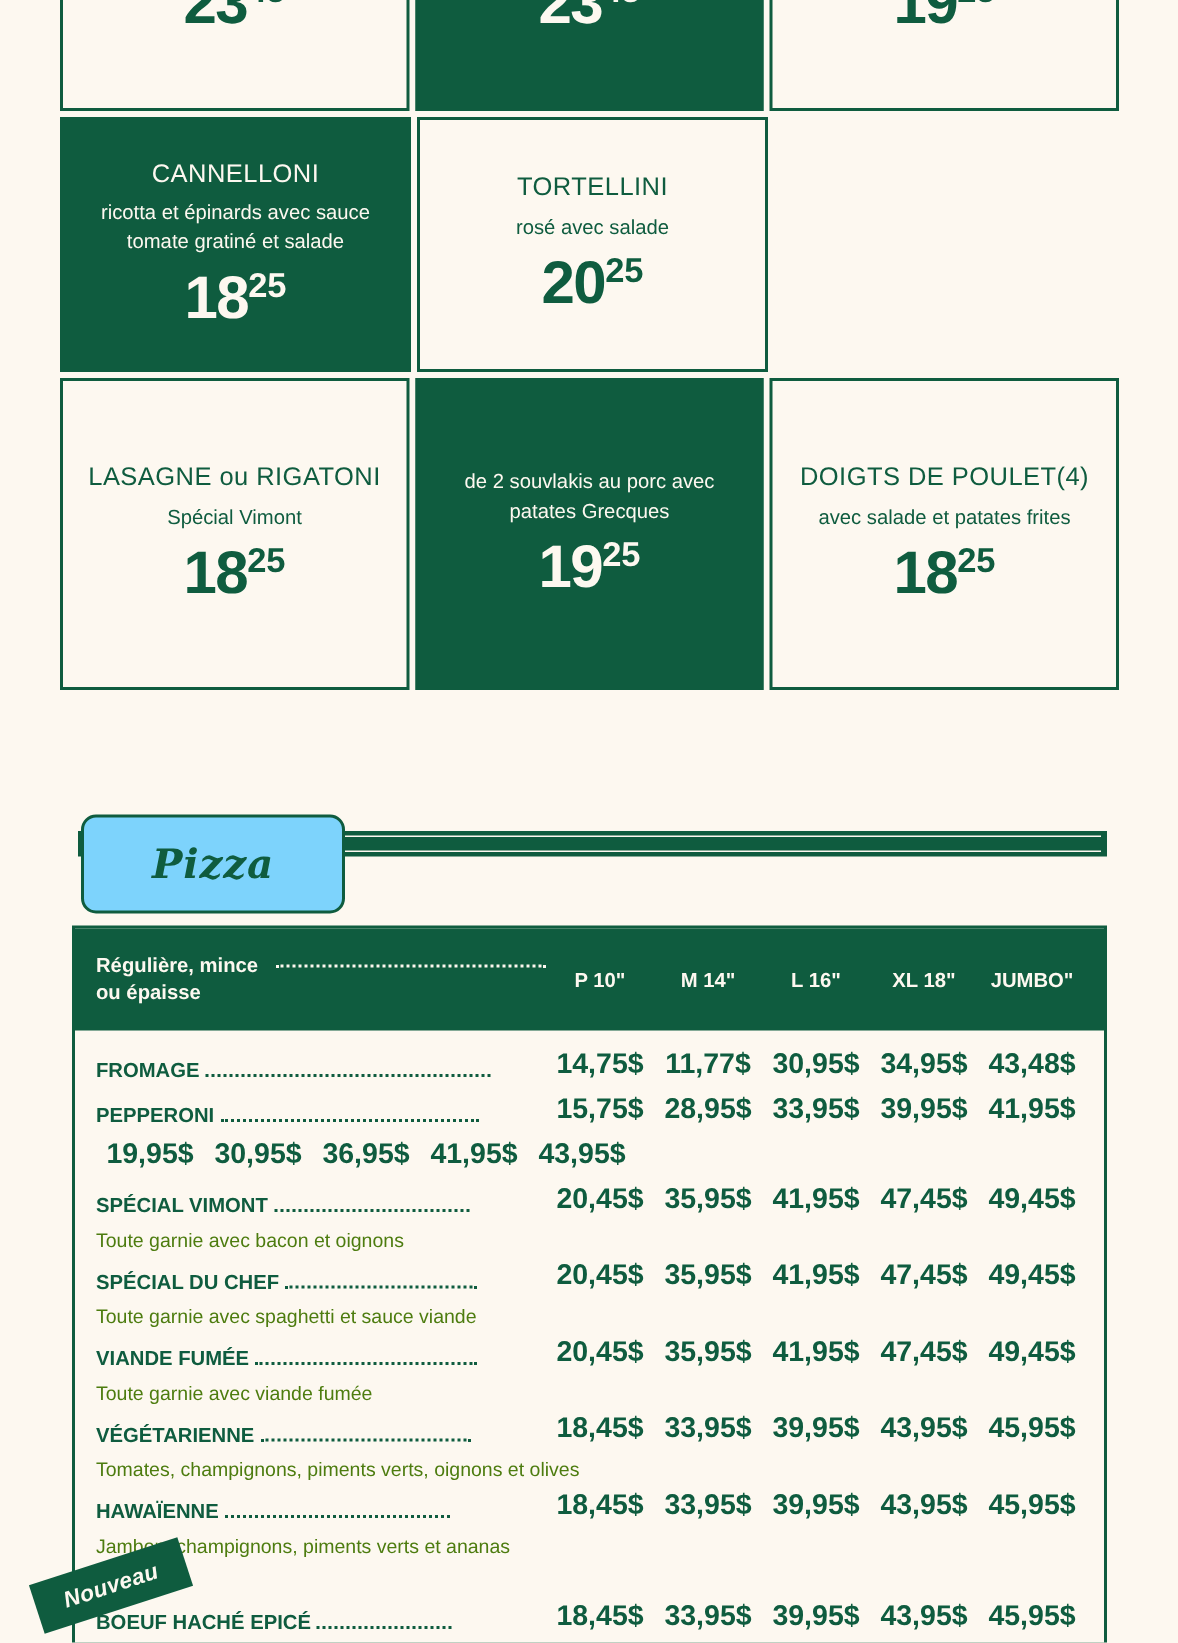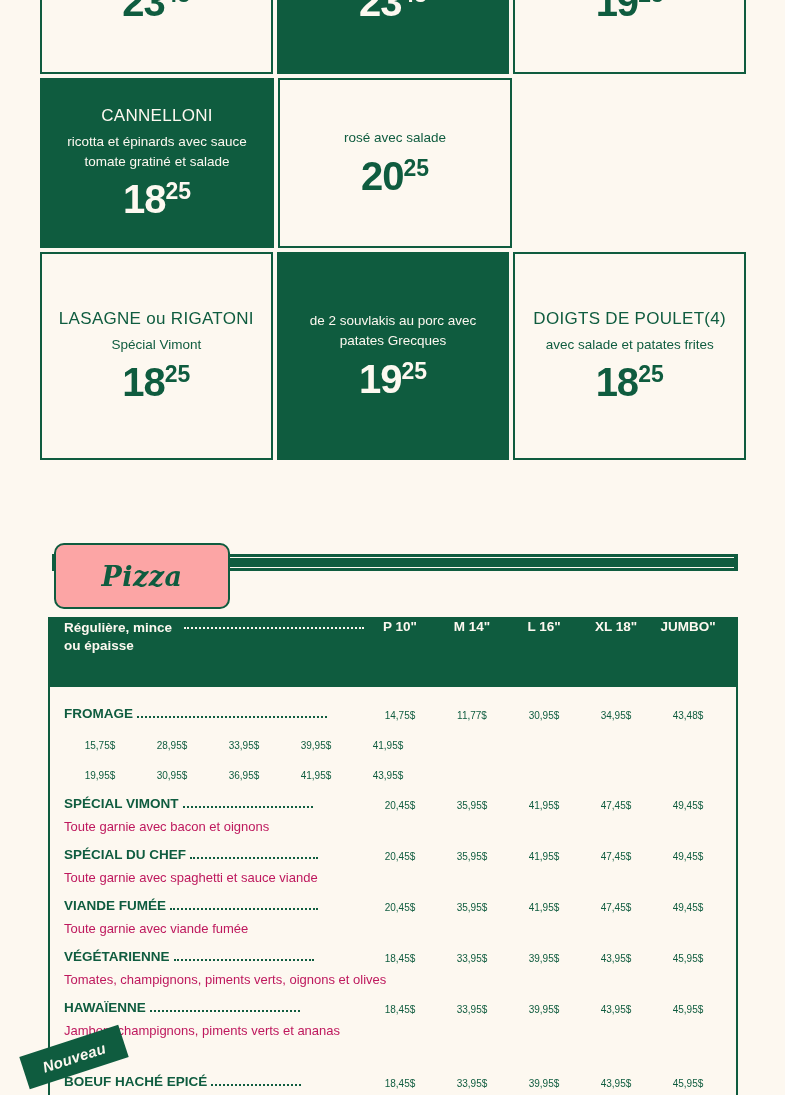--- a/index.html
+++ b/index.html
@@ -107,21 +107,21 @@
     height: 11px;
     border-top: 1px solid #fdf8f0;
     border-bottom: 1px solid #fdf8f0;
   }
   .banner-tag {
     position: absolute;
     left: 2px;
     top: -3px;
     width: 176px;
     height: 66px;
-    background: #fca5a5;
+    background: #7dd3fc;
     border: 2px solid #0f5c3f;
     border-radius: 10px;
     display: flex;
     align-items: center;
     justify-content: center;
   }
   .banner-tag span {
     font-family: "DejaVu Serif", serif;
     font-style: italic;
     font-weight: bold;
@@ -136,21 +136,21 @@
     left: 48px;
     top: 617px;
     width: 690px;
     border: 2px solid #0f5c3f;
     background: #fdf8f0;
   }
   .pt-head {
     background: #0f5c3f;
     color: #fdf8f0;
     display: flex;
-    align-items: flex-start;
+    align-items: center;
     height: 68px;
     padding: 0 8px 0 14px;
   }
   .pt-head .hname {
     font-size: 13.5px;
     font-weight: bold;
     line-height: 1.35;
     width: 300px;
     position: relative;
   }
@@ -184,29 +184,29 @@
   }
   .prow .pname .leader {
     display: inline-block;
     border-bottom: 2px dotted #0f5c3f;
     height: 8px;
     margin-left: 4px;
   }
   .prow .pval {
     width: 72px;
     text-align: center;
-    font-size: 10px;
-    font-weight: normal;
+    font-size: 19px;
+    font-weight: bold;
     padding-bottom: 2px;
   }
   .psub {
     padding: 6px 8px 0 14px;
     font-size: 13px;
     font-weight: normal;
-    color: #be185d;
+    color: #4d7c0f;
   }
   .psub.spacer-row { padding-top: 8px; }
 
   
   .nouveau {
     position: absolute;
     left: 22px;
     top: 1040px;
     width: 104px;
     height: 34px;
@@ -239,20 +239,21 @@
     </div>
   </div>
 
   <div class="meal-row r2">
     <div class="cell dark">
       <div class="title">CANNELLONI</div>
       <div class="desc">ricotta et épinards avec sauce tomate gratiné et salade</div>
       <div class="price"><span>18</span><span class="cents">25</span></div>
     </div>
     <div class="cell light">
+      <div class="title">TORTELLINI</div>
       <div class="desc">rosé avec salade</div>
       <div class="price"><span>20</span><span class="cents">25</span></div>
     </div>
   </div>
 
   <div class="meal-row r3">
     <div class="cell light">
       <div class="title">LASAGNE ou RIGATONI</div>
       <div class="desc">Spécial Vimont</div>
       <div class="price"><span>18</span><span class="cents">25</span></div>
@@ -300,20 +301,21 @@
         <div class="pval">14,75$</div>
         <div class="pval">11,77$</div>
         <div class="pval">30,95$</div>
         <div class="pval">34,95$</div>
         <div class="pval">43,48$</div>
       </div>
     </div>
 
     <div>
       <div class="prow">
+        <div class="pname"><span>PEPPERONI</span><span class="leader" style="width:172px"></span></div>
         <div class="pval">15,75$</div>
         <div class="pval">28,95$</div>
         <div class="pval">33,95$</div>
         <div class="pval">39,95$</div>
         <div class="pval">41,95$</div>
       </div>
     </div>
 
     <div>
       <div class="prow">

